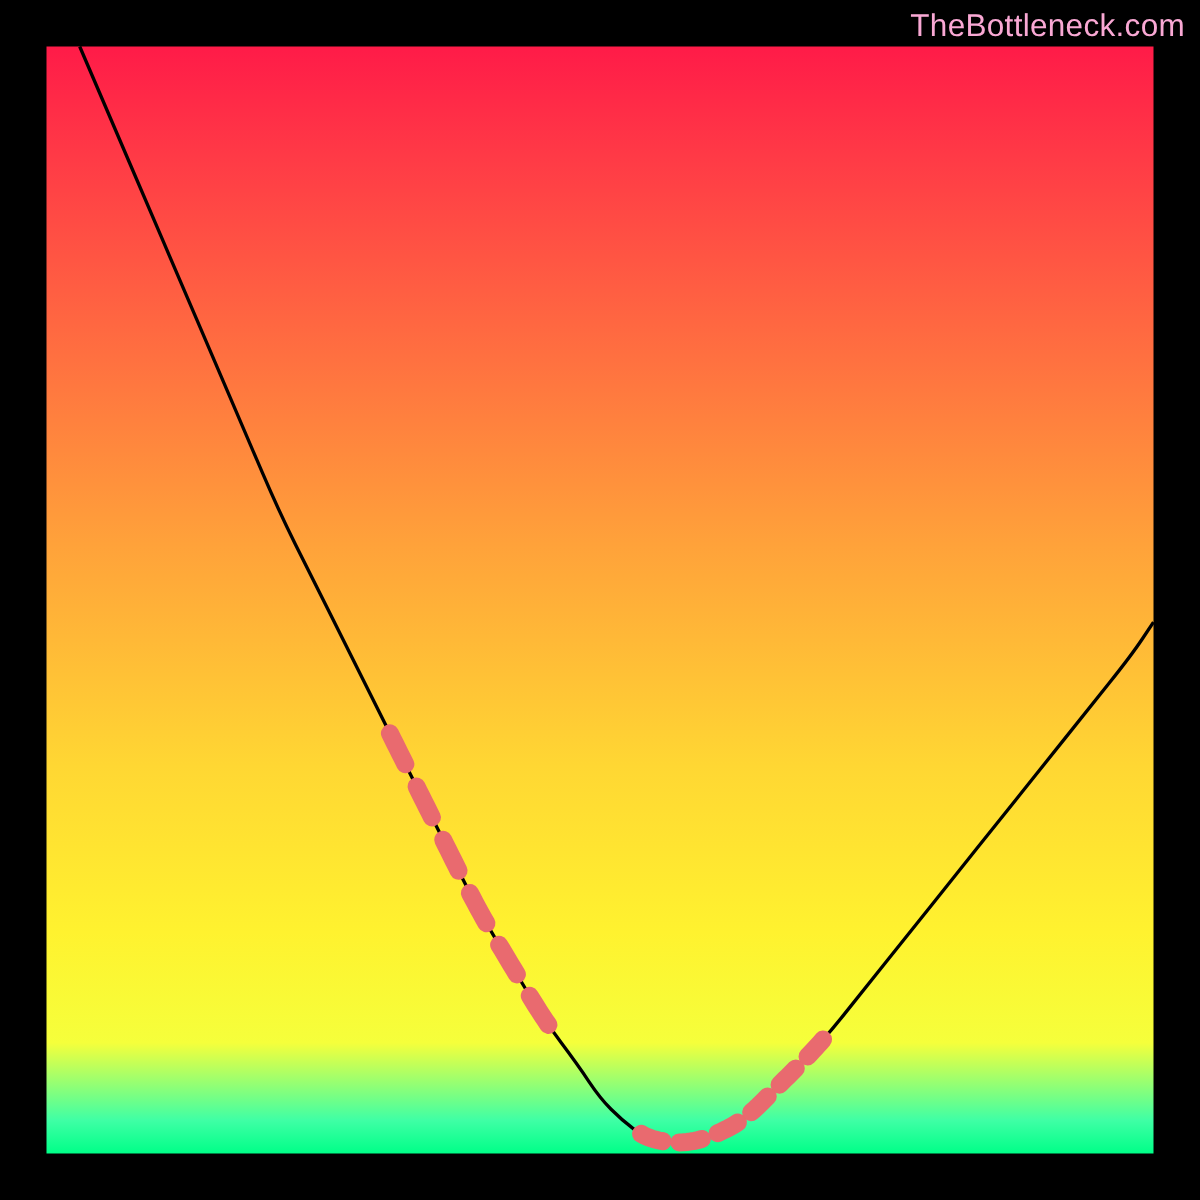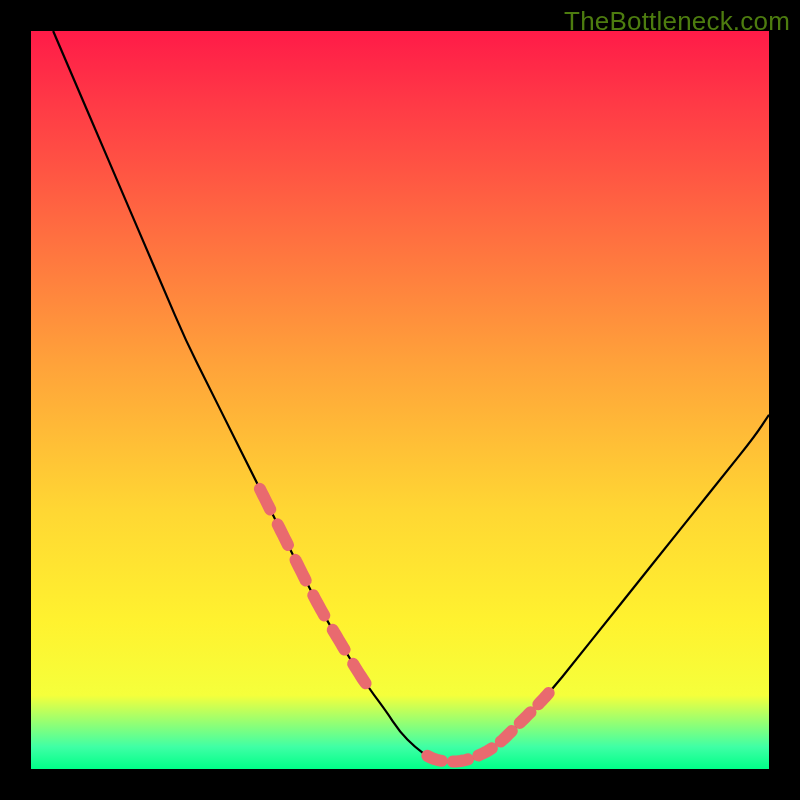--- a/index.html
+++ b/index.html
@@ -34,22 +34,22 @@
       #fff22f 80%,
       #f5ff3b 90%,
       #3fffa5 97%,
       #00ff88 100%
     );
   }
   .watermark {
     position: absolute;
     top: 6px;
     right: 10px;
-    color: #4d7c0f;
-    font-size: 26px;
+    color: #f9a8d4;
+    font-size: 21px;
     letter-spacing: 0.2px;
     user-select: none;
   }
   svg.curve {
     position: absolute;
     left: 0;
     top: 0;
     width: 738px;
     height: 738px;
     overflow: visible;

